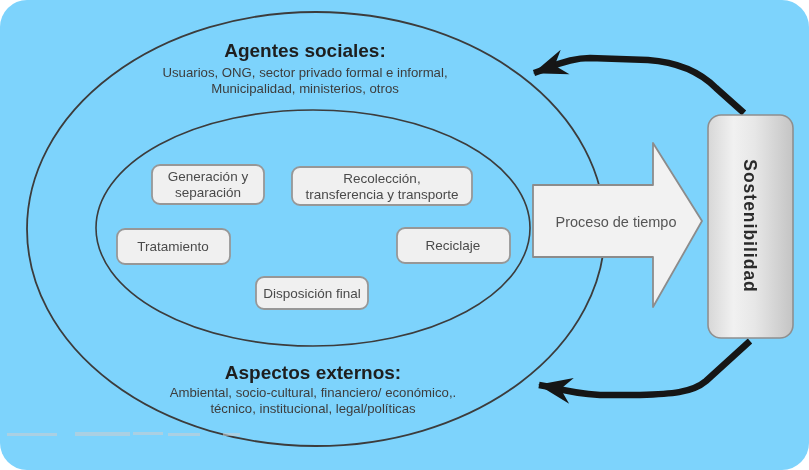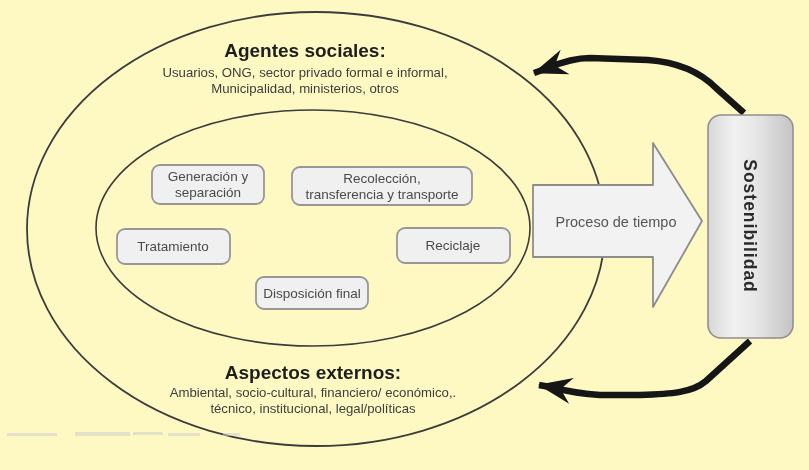--- a/index.html
+++ b/index.html
@@ -1,22 +1,23 @@
 <!DOCTYPE html>
 <html><head>
 <meta charset="utf-8">
 <style>
   html, body { margin: 0; padding: 0; background: #ffffff; }
   .stage {
     position: relative;
     width: 809px;
     height: 470px;
-    background: #fef9c3;
+    background: #7dd3fc;
     overflow: hidden;
     font-family: "Liberation Sans", sans-serif;
+    border-radius: 27px;
   }
   svg { display: block; }
   text { font-family: "Liberation Sans", sans-serif; }
   .heading     { font-size: 19px; font-weight: bold; fill: #1e1e1e; }
   .subline     { font-size: 13.2px; fill: #3d3d3d; }
   .box-label   { font-size: 13.5px; fill: #4a4a4a; }
   .arrow-label { font-size: 14.5px; fill: #555555; }
   .sustain-label { font-size: 17.5px; font-weight: bold; fill: #2b2b2b; letter-spacing: 1px; }
   .stage-box   { fill: #f0f0f0; stroke: #979797; stroke-width: 1.8; }
   .ellipse-line{ fill: none; stroke: #3c3c3c; }

